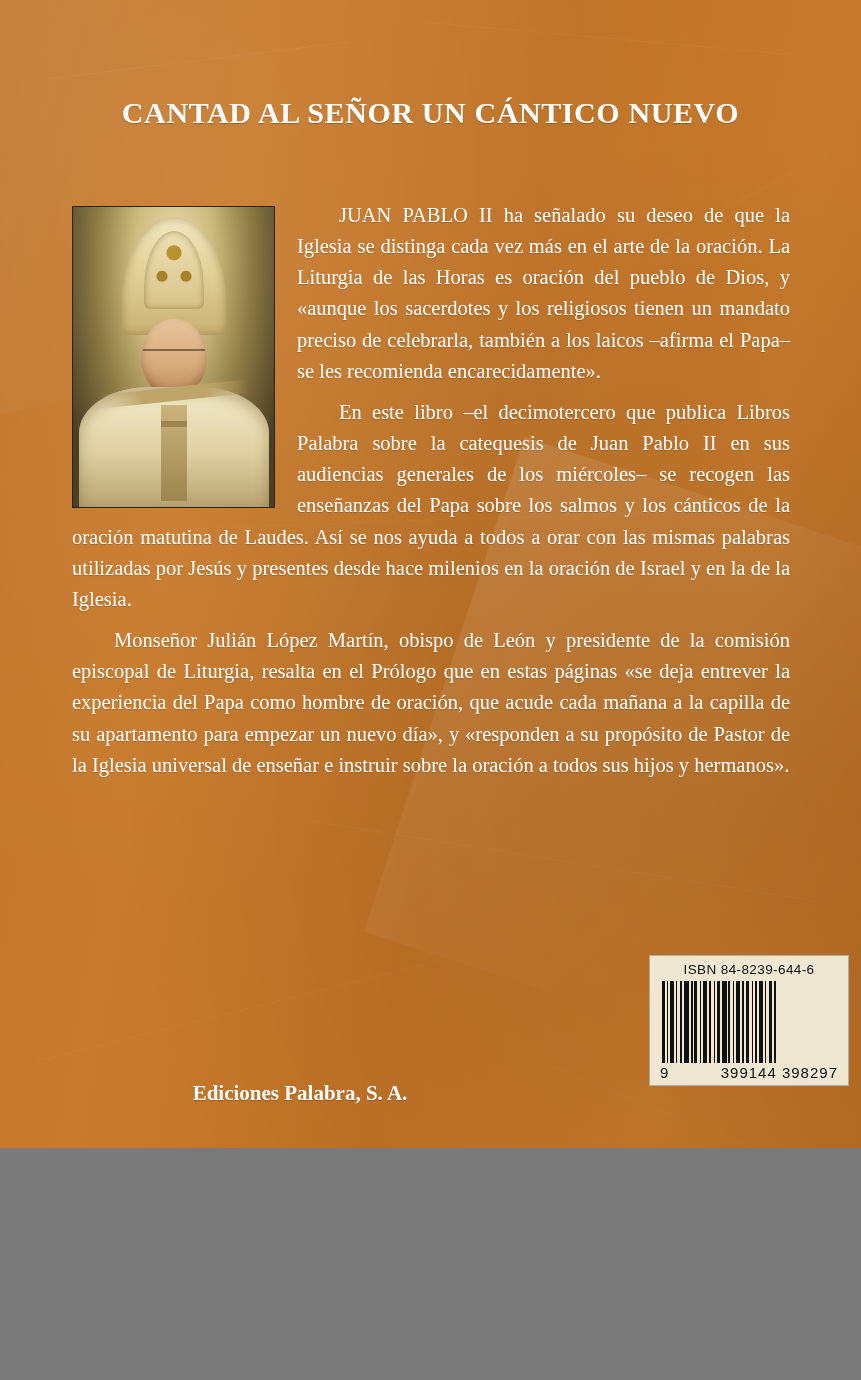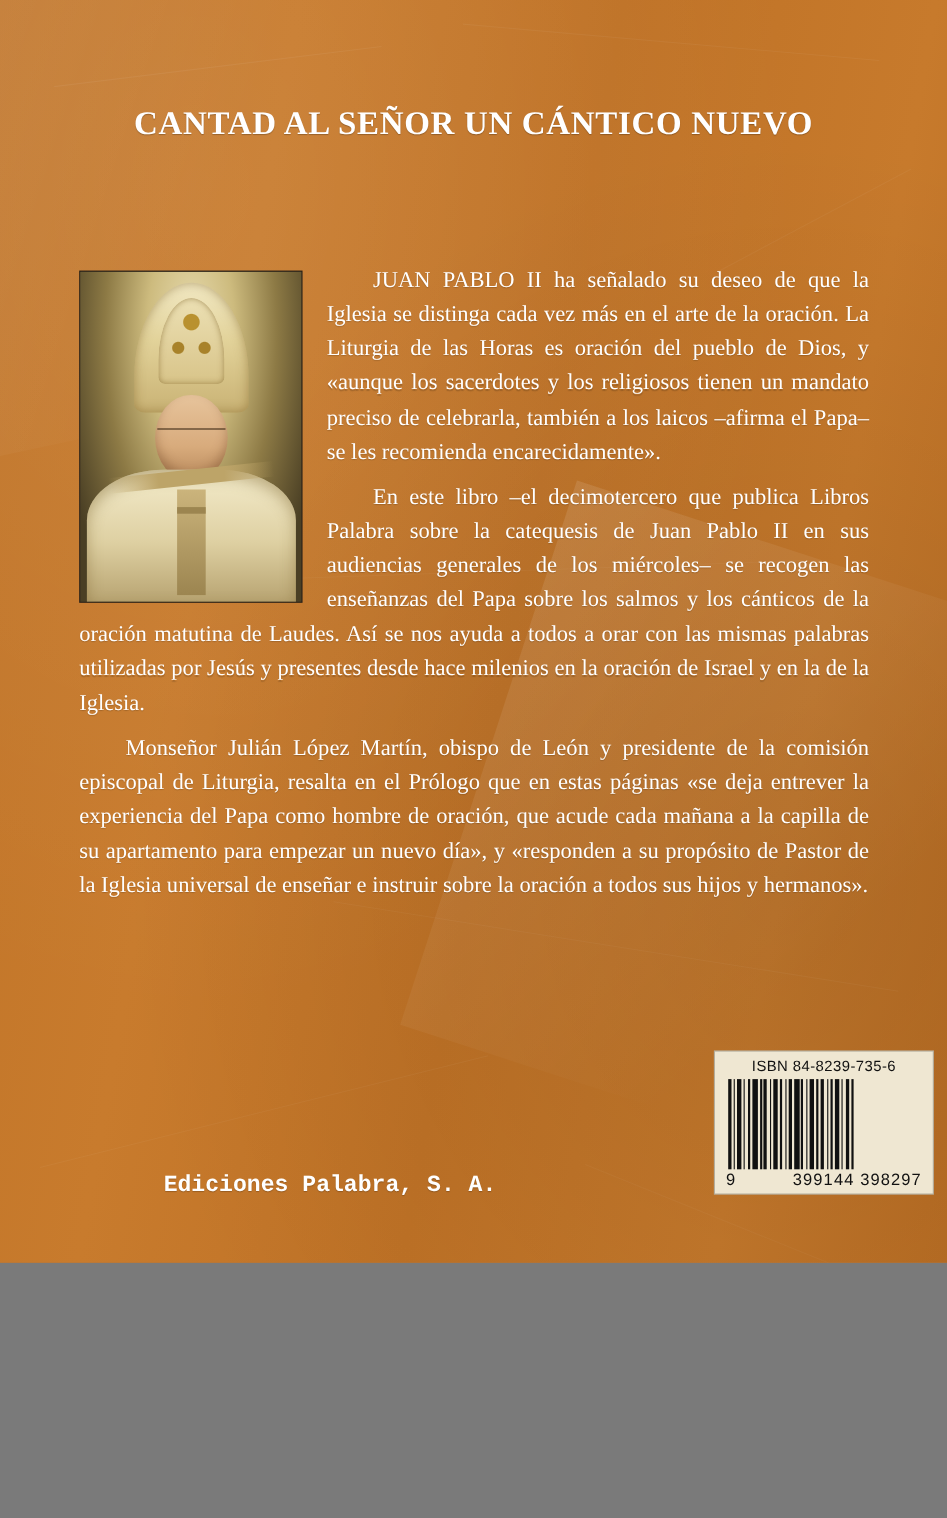--- a/index.html
+++ b/index.html
@@ -46,21 +46,20 @@
     letter-spacing: 0.6px;
     color: #ffffff;
     text-shadow: 0 1px 1px rgba(0,0,0,0.25);
   }
 
   .content {
     position: absolute;
     top: 200px;
     left: 72px;
     width: 718px;
-    margin-top: 40px;
   }
 
   .photo {
     float: left;
     width: 201px;
     height: 300px;
     margin: 6px 22px 6px 0;
     border: 1px solid rgba(0,0,0,0.25);
     background: #3a2f20;
     position: relative;
@@ -207,24 +206,24 @@
     justify-content: space-between;
     font-size: 15px;
     letter-spacing: 1px;
     padding: 1px 4px 0 4px;
     color: #111;
   }
 
   .publisher {
     position: absolute;
     left: 0;
-    bottom: 58px;
+    bottom: 42px;
     width: 600px;
     text-align: center;
-    font-family: Liberation Mono, monospace;
+    font-family: Liberation Serif, serif;
     font-weight: bold;
     font-size: 21px;
     color: #ffffff;
     text-shadow: 0 1px 1px rgba(0,0,0,0.22);
   }
 </style>
 </head>
 <body>
 
 <div class="book-back">
@@ -255,21 +254,21 @@
     </div>
 
     <p class="para">JUAN PABLO II ha señalado su deseo de que la Iglesia se distinga cada vez más en el arte de la oración. La Liturgia de las Horas es oración del pueblo de Dios, y «aunque los sacerdotes y los religiosos tienen un mandato preciso de celebrarla, también a los laicos –afirma el Papa– se les recomienda encarecidamente».</p>
     <p class="para">En este libro –el decimotercero que publica Libros Palabra sobre la catequesis de Juan Pablo II en sus audiencias generales de los miércoles– se recogen las enseñanzas del Papa sobre los salmos y los cánticos de la oración matutina de Laudes. Así se nos ayuda a todos a orar con las mismas palabras utilizadas por Jesús y presentes desde hace milenios en la oración de Israel y en la de la Iglesia.</p>
     <p class="para">Monseñor Julián López Martín, obispo de León y presidente de la comisión episcopal de Liturgia, resalta en el Prólogo que en estas páginas «se deja entrever la experiencia del Papa como hombre de oración, que acude cada mañana a la capilla de su apartamento para empezar un nuevo día», y «responden a su propósito de Pastor de la Iglesia universal de enseñar e instruir sobre la oración a todos sus hijos y hermanos».</p>
   </div>
 
   <div class="publisher">Ediciones Palabra, S. A.</div>
 
   <div class="isbn-block">
-    <div class="isbn-text">ISBN 84-8239-735-6</div>
+    <div class="isbn-text">ISBN 84-8239-644-6</div>
     <div class="barcode">
       <i style="width:3px"></i>
         <i style="width:2px;background:transparent"></i>
       <i style="width:1px"></i>
         <i style="width:2px;background:transparent"></i>
       <i style="width:4px"></i>
         <i style="width:2px;background:transparent"></i>
       <i style="width:1px"></i>
         <i style="width:3px;background:transparent"></i>
       <i style="width:2px"></i>

